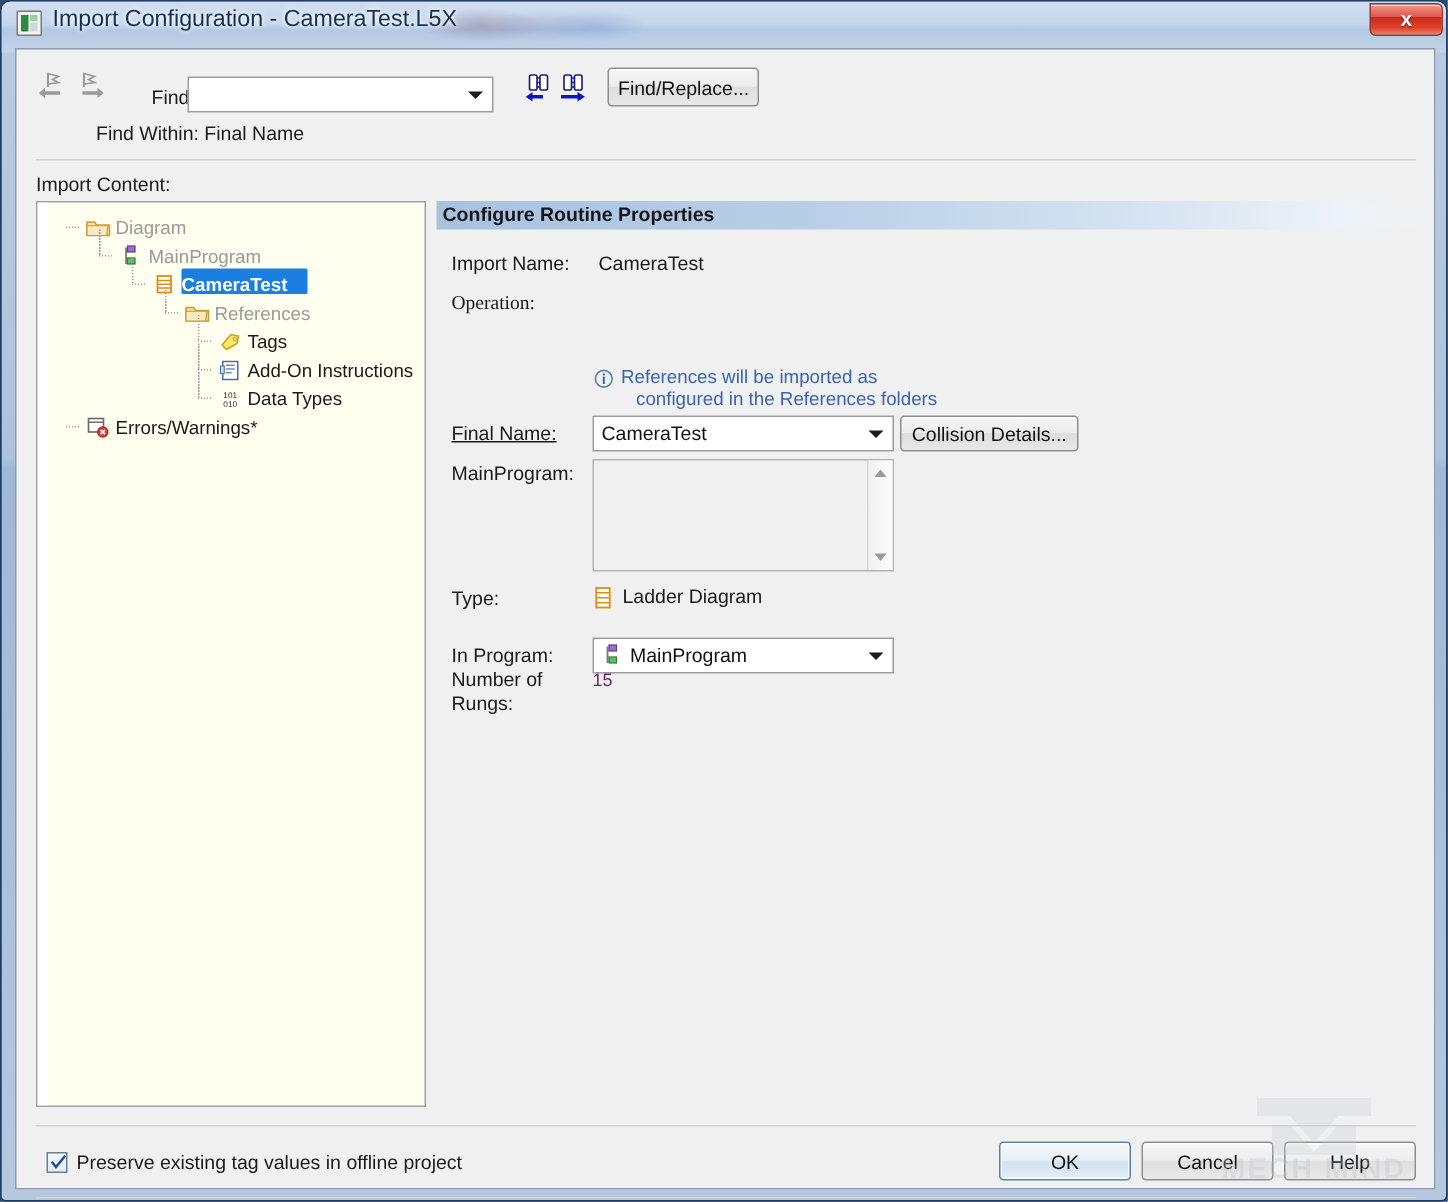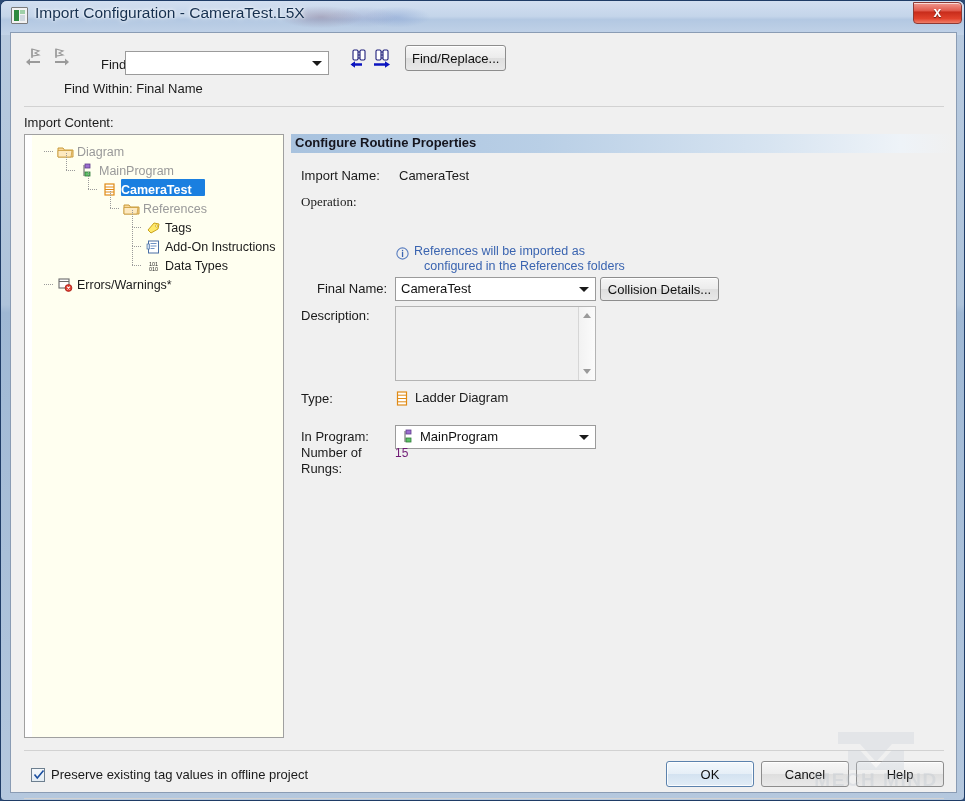--- a/index.html
+++ b/index.html
@@ -475,28 +475,28 @@
       <div id="info-icon">
         <svg width="13" height="13" viewBox="0 0 13 13">
           <circle cx="6.5" cy="6.5" r="5.6" fill="none" stroke="#5b7fc0" stroke-width="1.1"></circle>
           <rect x="5.9" y="5" width="1.3" height="5" fill="#3a64b0"></rect>
           <rect x="5.9" y="2.9" width="1.3" height="1.4" fill="#3a64b0"></rect>
         </svg>
       </div>
       <div id="info-line1">References will be imported as</div>
       <div id="info-line2">configured in the References folders</div>
 
-      <div class="frm-label" style="left:26px; top:147px;">Final Name:</div>
+      <div class="frm-label" style="left:10px; top:147px;text-decoration:underline;">Final Name:</div>
       <div id="finalname-combo">
         <span class="val">CameraTest</span>
         <span class="combo-arrow-plain"></span>
       </div>
       <button id="collision-btn">Collision Details...</button>
 
-      <div class="frm-label" style="left:10px; top:174px;">Description:</div>
+      <div class="frm-label" style="left:10px; top:174px;">MainProgram:</div>
       <div id="desc-box">
         <textarea id="desc-area" style=""></textarea>
         <div id="desc-scroll">
           <div class="sb-arrow up">
               <i></i>
             </div>
           <div class="sb-arrow down">
               <i></i>
             </div>
         </div>

